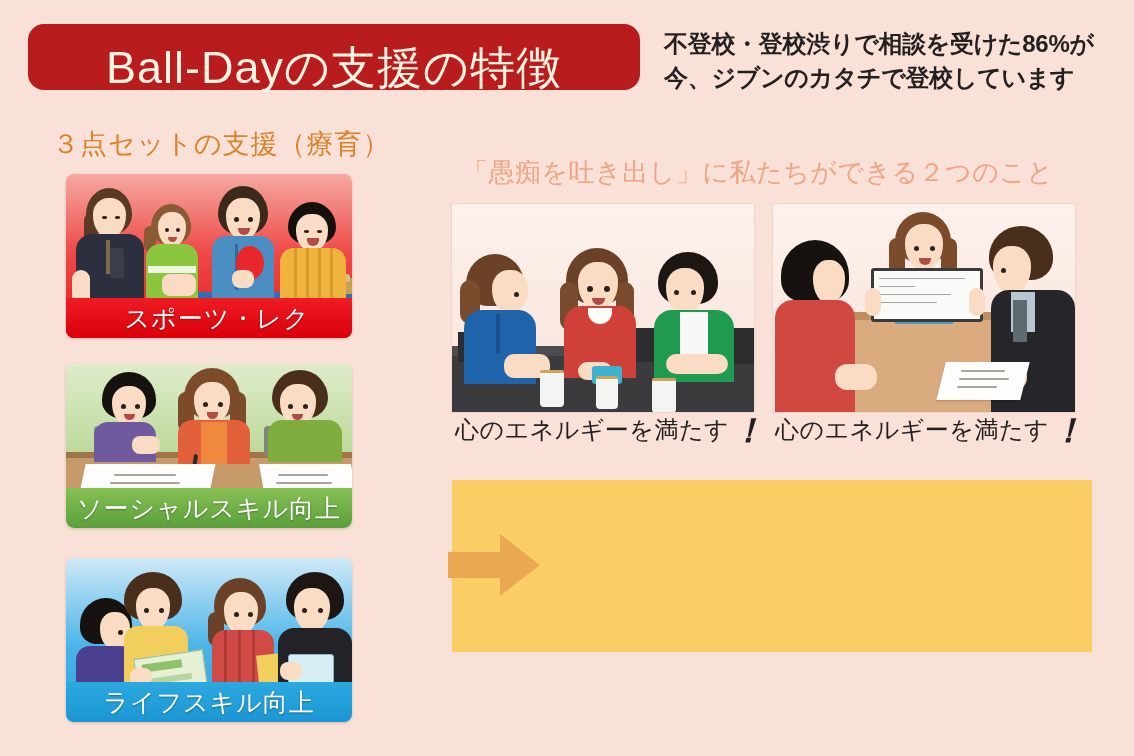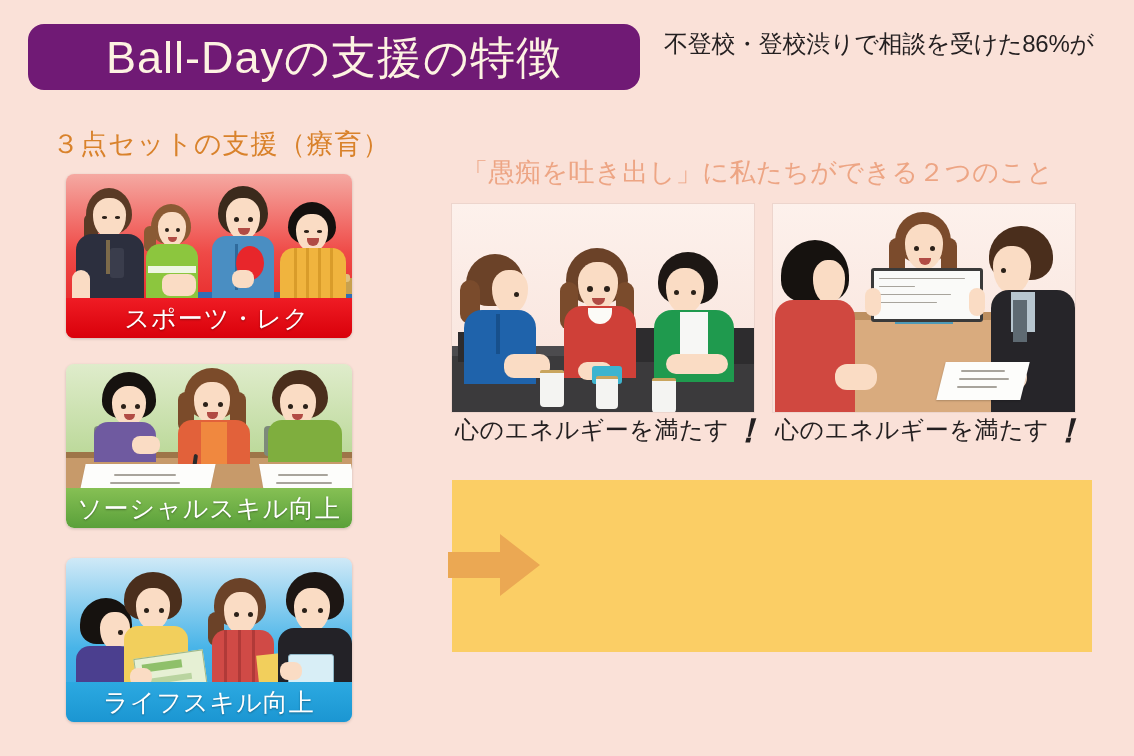--- a/index.html
+++ b/index.html
@@ -8,31 +8,31 @@
     background:#fae1d8;
     font-family:"Liberation Sans","DejaVu Sans",sans-serif;
     overflow:hidden;
     position:relative;
   }
   .page{position:relative;width:1134px;height:756px;}
 
   
   .title-box{
     position:absolute;left:28px;top:24px;width:612px;height:66px;
-    background:#701a75;border-radius:16px;
-    display:flex;align-items:center;justify-content:center;
+    background:#b91c1c;border-radius:16px;
+    display:flex;align-items:flex-end;justify-content:center;
   }
   .title-text{
     color:#fdf3e2;font-size:45px;letter-spacing:1px;
     font-weight:400;line-height:1;white-space:nowrap;
   }
   .headline{
     position:absolute;left:664px;top:27px;width:450px;
     color:#231f20;font-size:24px;line-height:1.42;
-    text-align:left;letter-spacing:-0.3px;
+    text-align:left;letter-spacing:-0.3px;font-weight:bold;
   }
 
   
   .left-heading{
     position:absolute;left:52px;top:126px;
     color:#d9822b;font-size:27px;letter-spacing:1px;
   }
   .card{
     position:absolute;left:66px;width:286px;height:164px;
     border-radius:8px;overflow:hidden;
@@ -120,20 +120,21 @@
 <body>
 
 <div class="page">
 
   <div class="title-box">
     <span class="title-text">Ball-Dayの支援の特徴</span>
   </div>
 
   <div class="headline">
     <div>不登校・登校渋りで相談を受けた86%が</div>
+    <div>今、ジブンのカタチで登校しています</div>
   </div>
 
   <div class="left-heading">３点セットの支援（療育）</div>
 
   <div class="card sports">
     <div class="card-art bg-sports">
       <div class="art">
 
         <div class="sh" style="left:120px;top:118px;width:200px;height:14px;background:#2f6fb5;"></div>
         <div class="sh" style="left:120px;top:130px;width:200px;height:6px;background:#1d4f8a;"></div>

